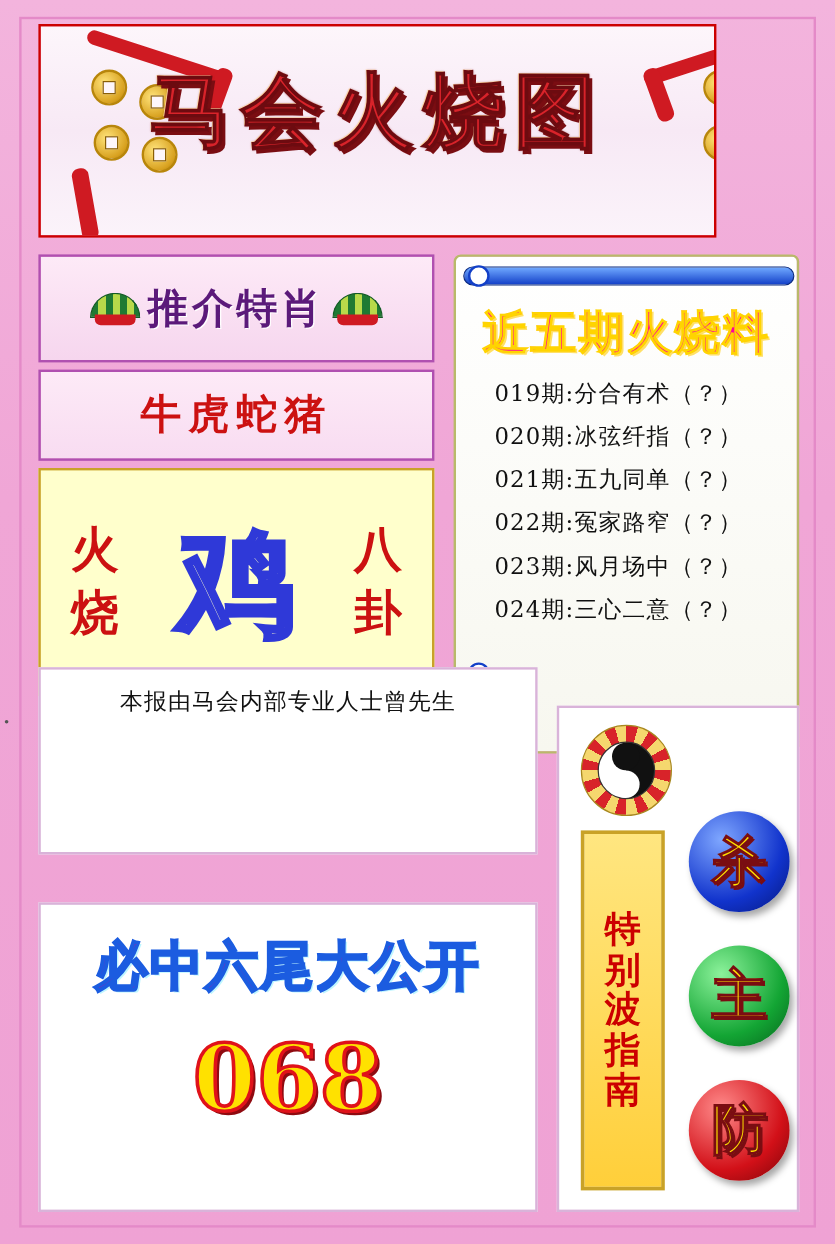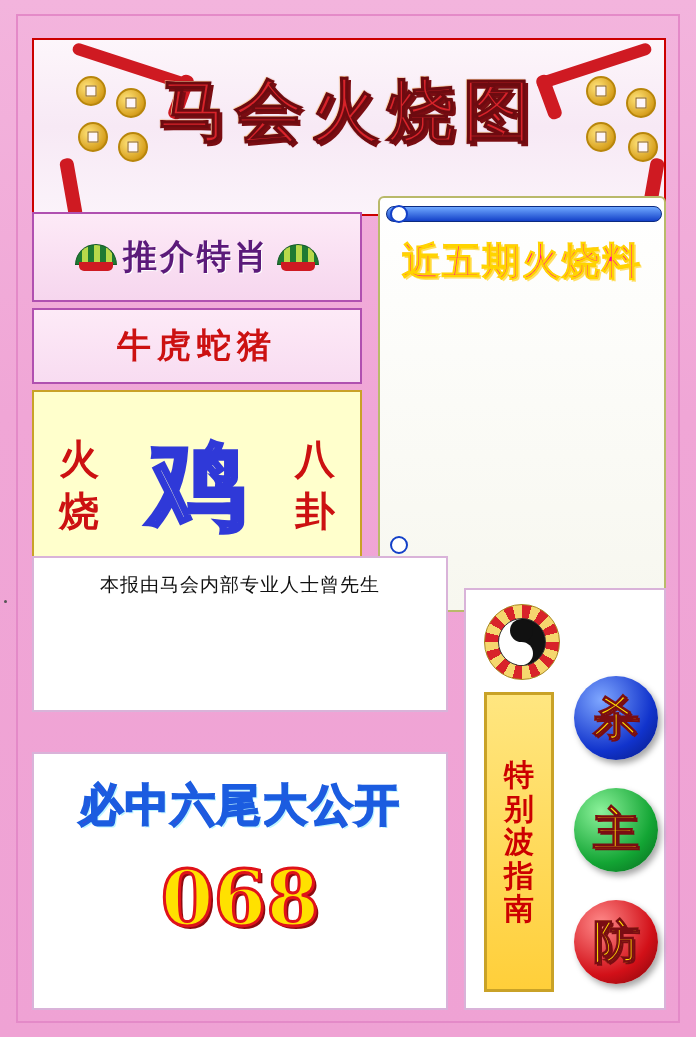--- a/index.html
+++ b/index.html
@@ -27,22 +27,22 @@
     height: 1009px;
     border: 2px solid #e48ac8;
     box-sizing: border-box;
     background: transparent;
   }
 
   
   .banner {
     position: absolute;
     left: 14px;
-    top: 22px;
-    width: 634px;
+    top: 4px;
+    width: 565px;
     height: 178px;
     border: 2px solid #c00;
     background: linear-gradient(180deg,#fdf6fb 0%, #f7e9f5 50%, #fbf3fa 100%);
     box-sizing: border-box;
     overflow: hidden;
     padding-left: 43px;
   }
   .banner-title {
     position: absolute;
     left: 0;
@@ -190,21 +190,21 @@
     line-height: 1;
     color: #ffffcc;
     -webkit-text-stroke: 4px #2f39d8;
     text-shadow: 0 0 1px #2f39d8;
   }
 
   
   .scroll {
     position: absolute;
     left: 360px;
-    top: 180px;
+    top: 196px;
     width: 288px;
     height: 416px;
     border: 2px solid #b9b96a;
     border-radius: 6px;
     background: linear-gradient(180deg,#ffffff 0%, #f7f7ef 100%);
     box-sizing: border-box;
     overflow: hidden;
   }
   .scroll-bar {
     position: absolute;
@@ -457,20 +457,28 @@
         <span class="side-char">八</span>
         <span class="side-char">卦</span>
       </div>
     </div>
 
     <div class="scroll">
       <div class="scroll-bar"></div>
       <div class="scroll-knob" style="left:10px; top:7px;"></div>
       <div class="scroll-knob" style="left:10px; top:338px;"></div>
       <div class="scroll-title">近五期火烧料</div>
+      <div class="scroll-list">
+        <div class="scroll-row">019期:分合有术（？）</div>
+        <div class="scroll-row">020期:冰弦纤指（？）</div>
+        <div class="scroll-row">021期:五九同单（？）</div>
+        <div class="scroll-row">022期:冤家路窄（？）</div>
+        <div class="scroll-row">023期:风月场中（？）</div>
+        <div class="scroll-row">024期:三心二意（？）</div>
+      </div>
     </div>
 
     <div class="box notice">
       <p>本报由马会内部专业人士曾先生</p>
     </div>
 
     <div class="box sixtails">
       <div class="sixtails-title">必中六尾大公开</div>
       <div class="sixtails-nums">
         <span class="bignum">068</span>

